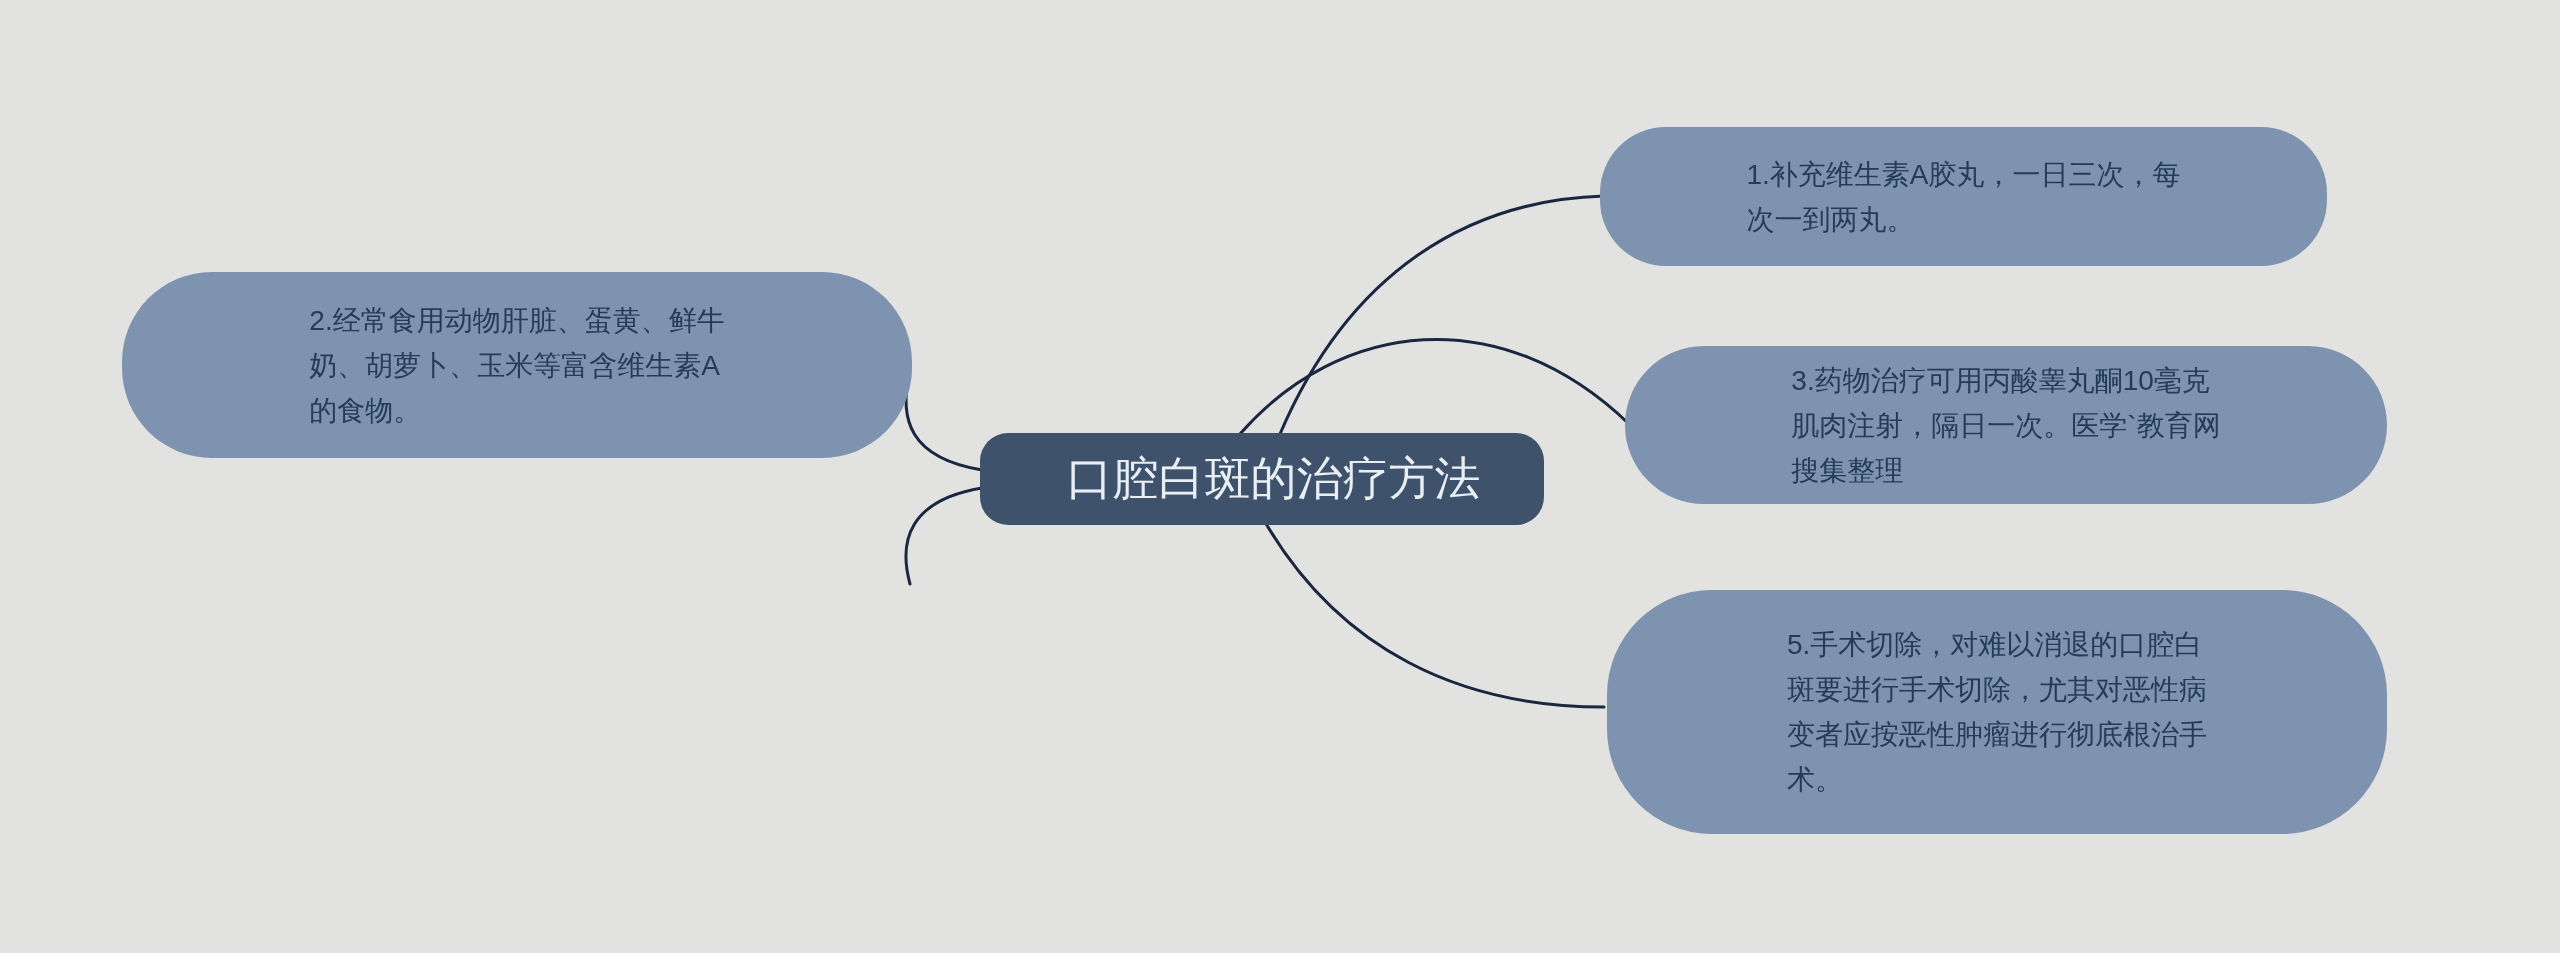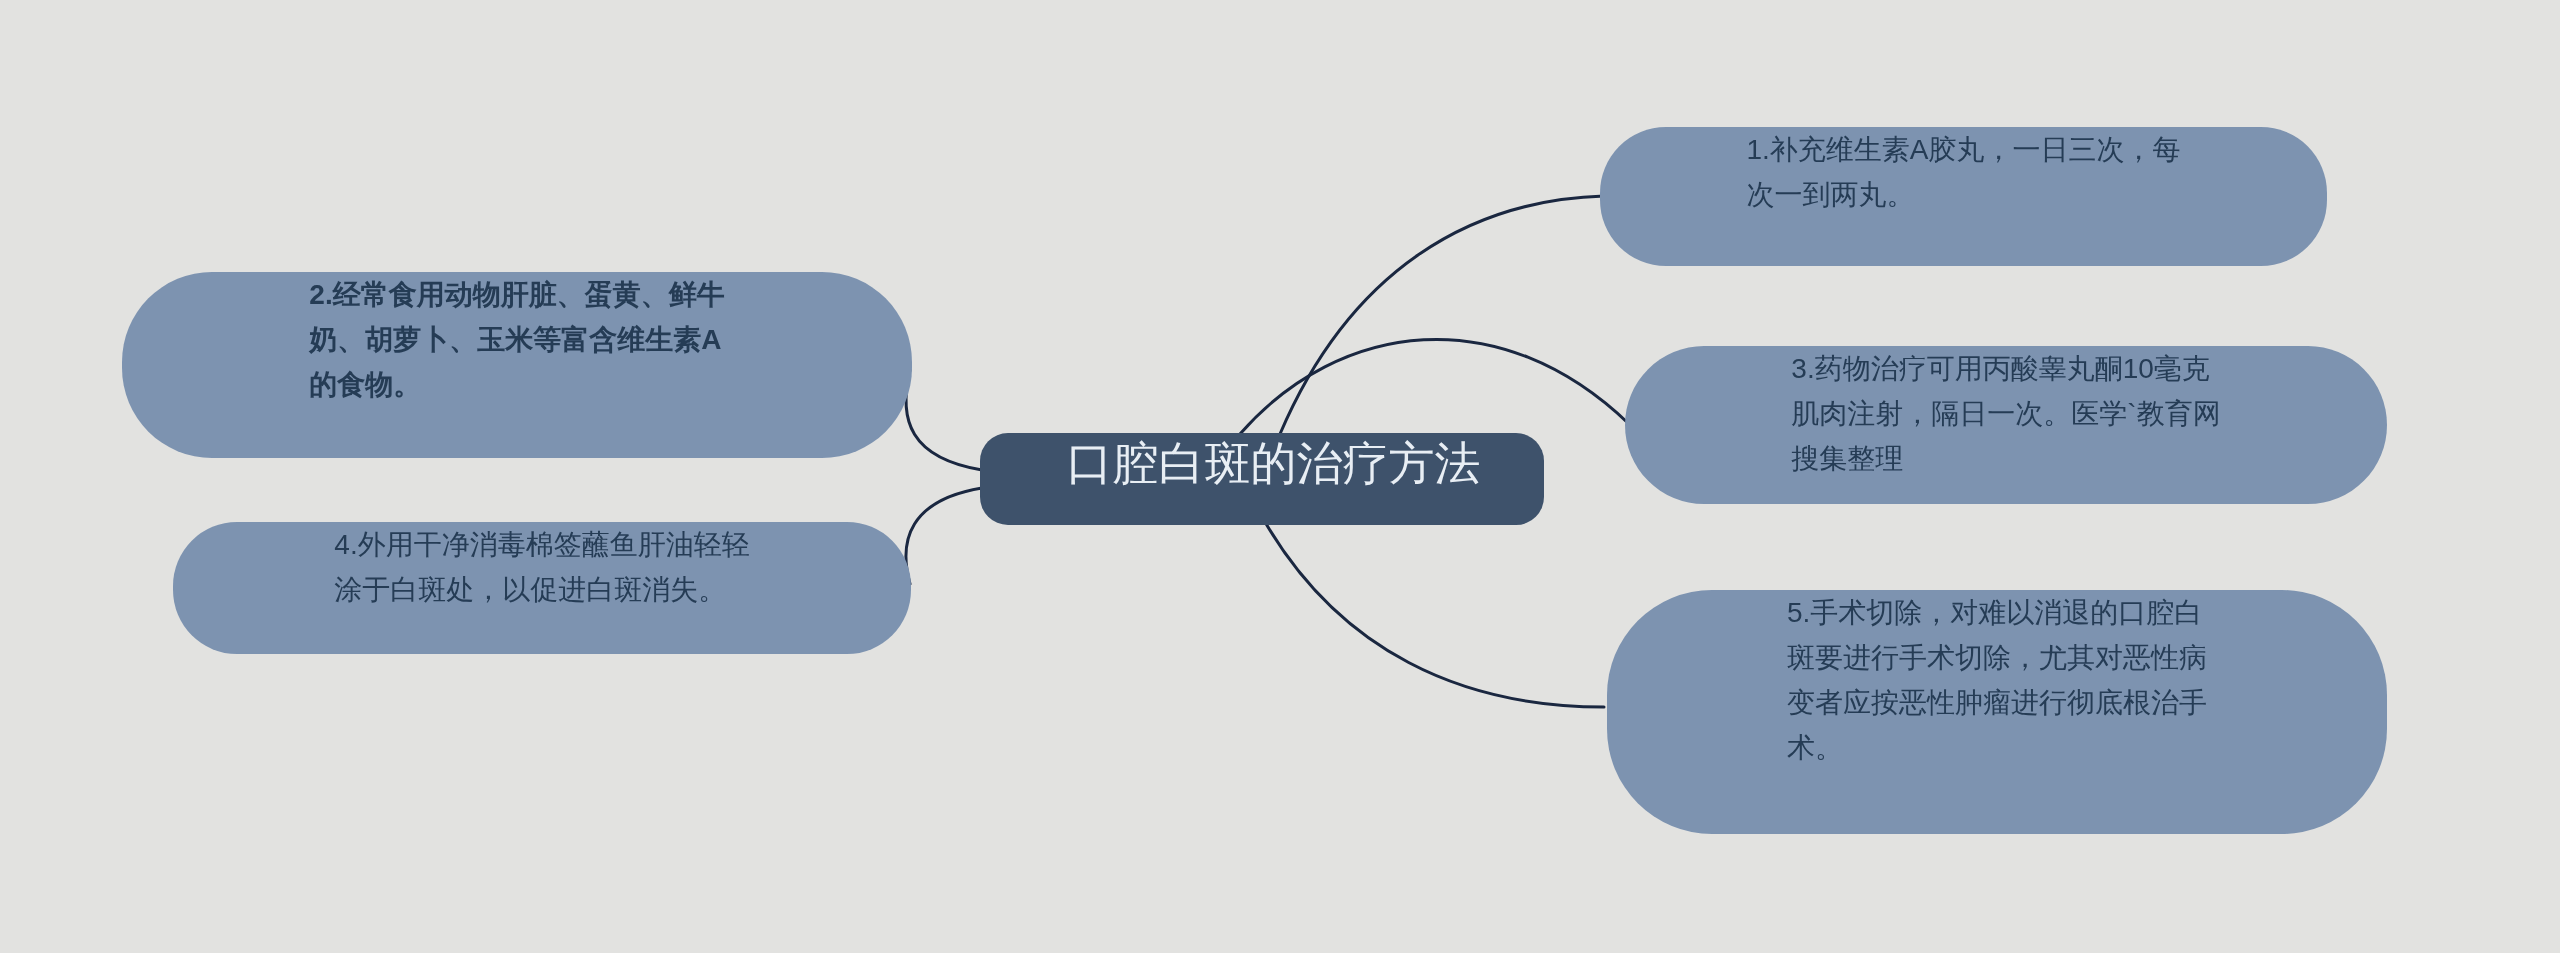--- a/index.html
+++ b/index.html
@@ -32,20 +32,21 @@
   }
   svg.links path {
     fill: none;
     stroke: var(--connector);
     stroke-width: 3;
     stroke-linecap: round;
   }
   .node {
     position: absolute;
     display: flex;
+    align-items: center;
     justify-content: center;
   }
   .node .label {
     white-space: pre-line;
     text-align: left;
   }
   .branch {
     background: var(--branch-fill);
     color: var(--branch-text);
     font-size: 28px;
@@ -56,21 +57,21 @@
     width: 564px; height: 92px;
     background: var(--center-fill);
     color: var(--center-text);
     font-size: 46px;
     border-radius: 28px;
     z-index: 2;
     padding-left: 23px;
   }
   .center-node .label { text-align: center; white-space: nowrap; }
   .n1 { left: 1600px; top: 127px; width: 727px; height: 139px; border-radius: 66px; }
-  .n2 { left: 122px;  top: 272px; width: 790px; height: 186px; border-radius: 90px; font-weight: bold; }
+  .n2 { left: 122px;  top: 272px; width: 790px; height: 186px; border-radius: 90px; }
   .n3 { left: 1625px; top: 346px; width: 762px; height: 158px; border-radius: 80px; }
   .n4 { left: 173px;  top: 522px; width: 738px; height: 132px; border-radius: 64px; }
   .n5 { left: 1607px; top: 590px; width: 780px; height: 244px; border-radius: 105px; }
 </style>
 </head>
 <body>
 
 <div class="canvas">
 
   <svg class="links" viewBox="0 0 2560 953">
@@ -95,24 +96,20 @@
 奶、胡萝卜、玉米等富含维生素A
 的食物。</span>
   </div>
 
   <div class="node branch n3">
     <span class="label">3.药物治疗可用丙酸睾丸酮10毫克
 肌肉注射，隔日一次。医学`教育网
 搜集整理</span>
   </div>
 
-  <div class="node branch n4">
-    <span class="label">4.外用干净消毒棉签蘸鱼肝油轻轻
-涂于白斑处，以促进白斑消失。</span>
-  </div>
 
   <div class="node branch n5">
     <span class="label">5.手术切除，对难以消退的口腔白
 斑要进行手术切除，尤其对恶性病
 变者应按恶性肿瘤进行彻底根治手
 术。</span>
   </div>
 
 </div>
 

